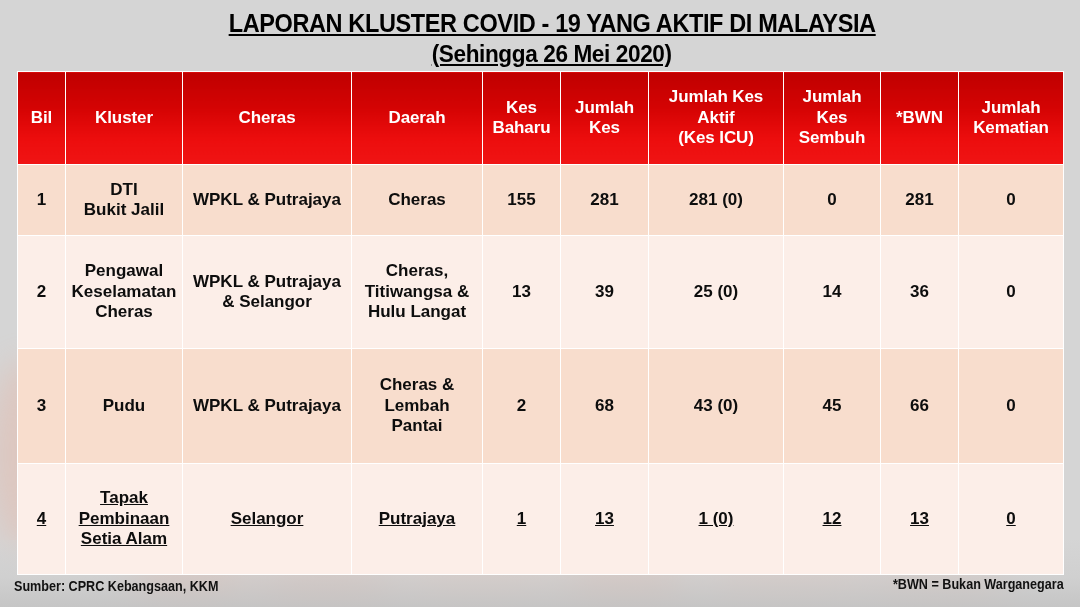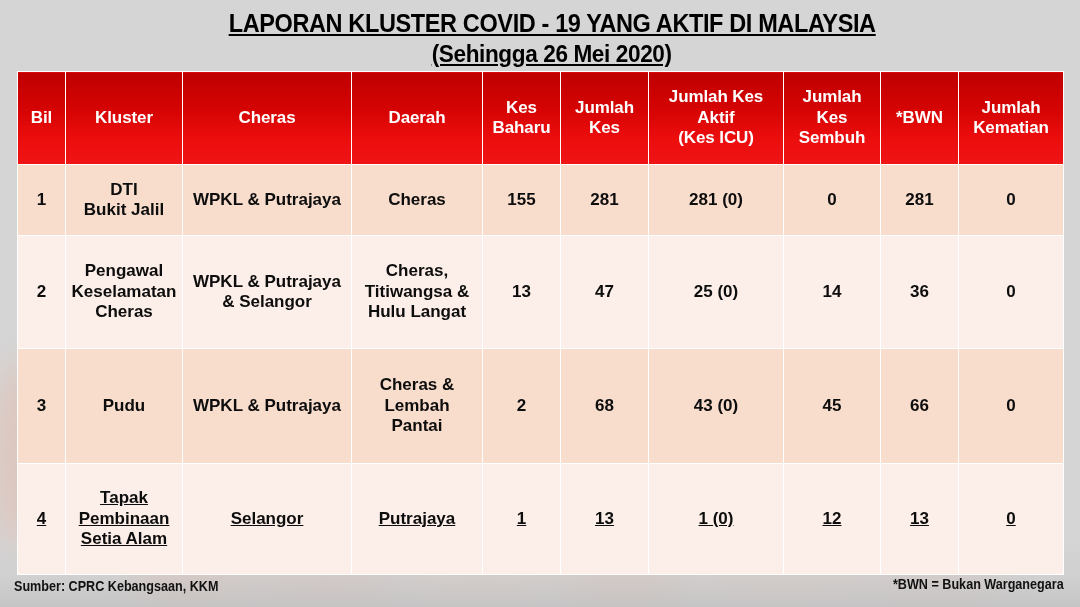--- a/index.html
+++ b/index.html
@@ -213,21 +213,21 @@
       <td>0</td>
       <td>281</td>
       <td>0</td>
     </tr>
     <tr class="row-light r2">
       <td>2</td>
       <td>Pengawal<br>Keselamatan<br>Cheras</td>
       <td>WPKL &amp; Putrajaya<br>&amp; Selangor</td>
       <td>Cheras,<br>Titiwangsa &amp;<br>Hulu Langat</td>
       <td>13</td>
-      <td>47</td>
+      <td>39</td>
       <td>25 (0)</td>
       <td>14</td>
       <td>36</td>
       <td>0</td>
     </tr>
     <tr class="row-dark r3">
       <td>3</td>
       <td>Pudu</td>
       <td>WPKL &amp; Putrajaya</td>
       <td>Cheras &amp;<br>Lembah<br>Pantai</td>

